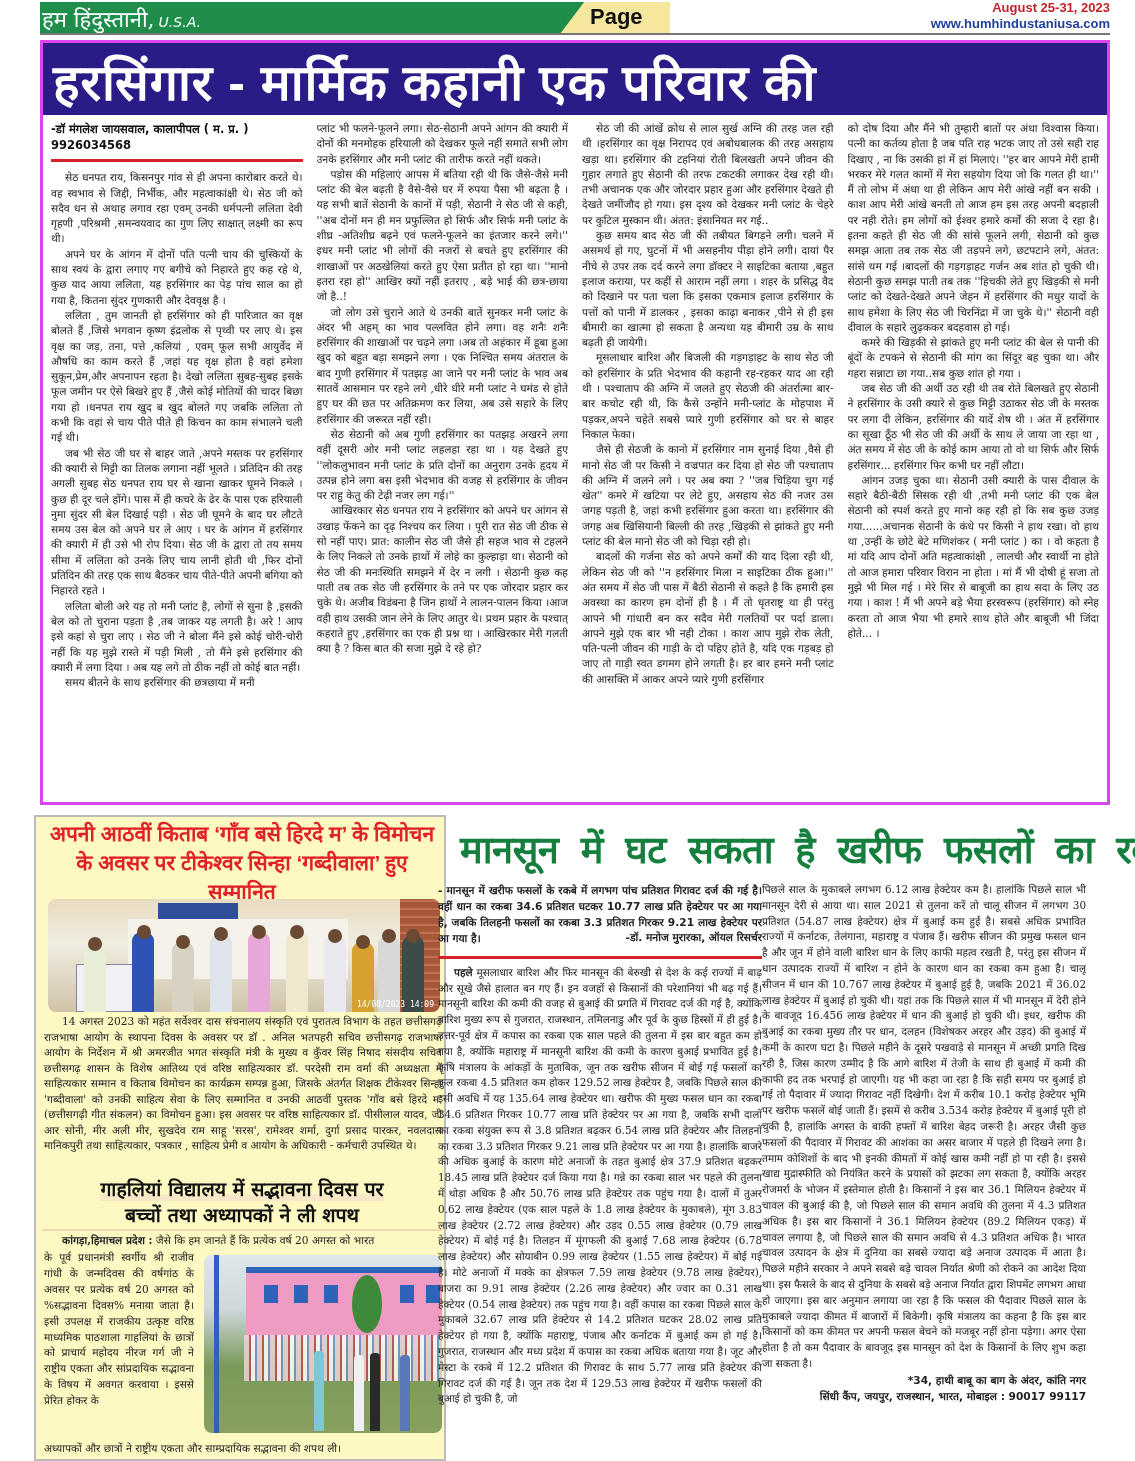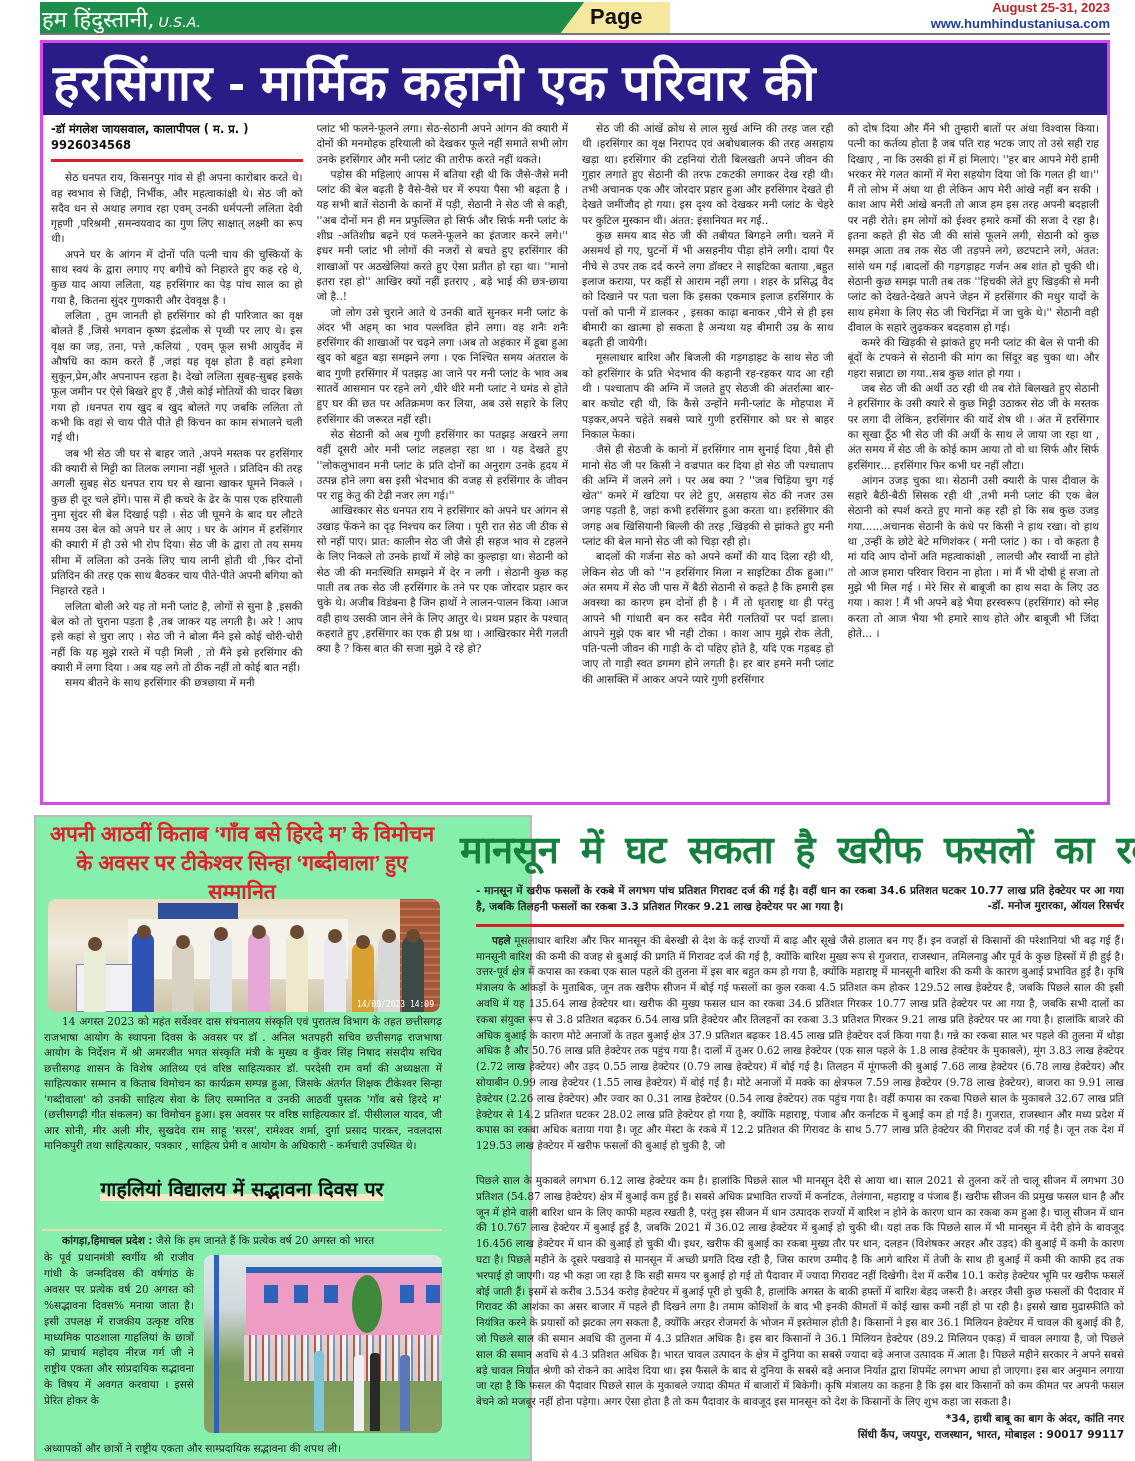--- a/index.html
+++ b/index.html
@@ -24,21 +24,21 @@
   .story1-banner { position: absolute; left: 0; top: 0; right: 0; height: 72px; background: #2a1c86; }
   .story1-title { position: absolute; left: 10px; top: 4px; color: #fff; font-family: "Liberation Sans", sans-serif; font-weight: bold; font-size: 50px; letter-spacing: 1px; white-space: nowrap; }
   .cols4 { position: absolute; left: 8px; top: 78px; right: 8px; bottom: 6px; display: grid; grid-template-columns: 1fr 1fr 1fr 1fr; column-gap: 14px; }
   .col { font-family: "DejaVu Serif", serif; font-size: 10.6px; line-height: 15.3px; text-align: justify; overflow: hidden; color: #222; }
   .col p { text-indent: 14px; }
   .byline { font-family: "DejaVu Sans", sans-serif; font-weight: bold; font-size: 11.5px; line-height: 17px; color: #111; }
   .byline-phone { font-family: "DejaVu Sans", sans-serif; font-weight: bold; font-size: 11.5px; color: #111; margin-bottom: 6px; }
   .red-rule { height: 3px; background: #d8202a; margin: 4px 0 8px 0; }
 
   
-  .story2 { position: absolute; left: 34px; top: 815px; width: 498px; height: 646px; border: 2px solid #bbb; background: #86efac; }
+  .story2 { position: absolute; left: 34px; top: 815px; width: 412px; height: 646px; border: 2px solid #bbb; background: #fef9c3; }
   .story2-title { position: absolute; left: 6px; top: 2px; width: 400px; text-align: center; color: #e0202a; font-family: "Liberation Sans", sans-serif; font-weight: bold; font-size: 21px; line-height: 29px; }
   .photo1 { position: absolute; left: 12px; top: 82px; width: 392px; height: 113px; border-radius: 8px; overflow: hidden;
     background: linear-gradient(180deg, #e8dcc0 0%, #f0ece0 40%, #cfc3a8 100%); padding-left: 26px; }
   .p1-banner { position: absolute; left: 110px; top: 4px; width: 80px; height: 16px; background: #2f4f9a; }
   .p1-board { position: absolute; left: 80px; top: 20px; width: 220px; height: 60px; background: #f5f2ea; }
   .p1-bricks { position: absolute; right: 0; top: 0; width: 40px; height: 113px; background: repeating-linear-gradient(0deg, #a5583a 0 6px, #c47050 6px 8px); }
   .p1-person { position: absolute; bottom: 0; width: 22px; border-radius: 9px 9px 0 0; }
   .p1-head { position: absolute; width: 14px; height: 14px; border-radius: 50%; background: #6b4a33; }
   .p1-podium { position: absolute; left: 28px; bottom: 0; width: 60px; height: 48px; background: #f0f0f6; border: 1px solid #889; }
   .p1-stamp { position: absolute; right: 6px; bottom: 3px; color: #fff; font-size: 8px; font-family: "DejaVu Sans Mono", monospace; }
@@ -58,21 +58,21 @@
   .p2-bld { position: absolute; left: 42px; top: 12px; width: 196px; height: 72px; background: #ef9cc4; border-top: 6px solid #2d63b8; }
   .p2-bldwin { position: absolute; top: 30px; width: 14px; height: 18px; background: #2d63b8; }
   .p2-tree { position: absolute; left: 148px; top: 20px; width: 30px; height: 58px; border-radius: 50%; background: #3f8a3a; }
   .p2-pole { position: absolute; left: 10px; top: 0; width: 5px; height: 178px; background: #2d63b8; }
   .p2-crowd { position: absolute; left: 40px; top: 80px; width: 198px; height: 46px;
     background: repeating-linear-gradient(90deg, #e8d4d4 0 5px, #c04a4a 5px 7px, #ffffff 7px 11px, #7b8cc8 11px 13px); opacity: .85; }
   .p2-fig { position: absolute; width: 10px; border-radius: 4px 4px 0 0; }
 
   
   .story4-title { position: absolute; left: 460px; top: 822px; width: 650px; font-family: Liberation Mono, monospace; font-weight: bold; font-size: 38px; color: #15803d; letter-spacing: -0.5px; white-space: nowrap; }
-  .story4-cols { position: absolute; left: 476px; top: 882px; width: 648px; height: 579px; display: grid; grid-template-columns: 1fr; }
+  .story4-cols { position: absolute; left: 438px; top: 882px; width: 648px; height: 579px; display: grid; grid-template-columns: 1fr 1fr; }
   .s4col { font-family: "DejaVu Serif", serif; font-size: 10.4px; line-height: 15.8px; text-align: justify; color: #222; overflow: hidden; }
   .s4col p { text-indent: 16px; }
   .s4-summary { font-family: "DejaVu Sans", sans-serif; font-weight: bold; font-size: 10.6px; line-height: 16px; text-align: justify; }
   .s4-author { text-align: right; font-family: "DejaVu Sans", sans-serif; font-weight: bold; font-size: 10.6px; margin-top: -16px; }
   .s4-red { height: 3px; background: #d8202a; margin: 10px 0 6px 0; }
   .s4-first { font-weight: bold; }
   .s4-addr { text-align: right; font-family: "DejaVu Sans", sans-serif; font-weight: bold; font-size: 10.6px; line-height: 16px; }
 </style>
 </head>
 <body>
@@ -162,20 +162,21 @@
     <div class="p1-head" style="left:358px;top:30px"></div>
     <div class="p1-stamp">14/08/2023 14:09</div>
   </div>
 
   <div class="story2-body">
     <p>14 अगस्त 2023 को महंत सर्वेश्वर दास संचनालय संस्कृति एवं पुरातत्व विभाग के तहत छत्तीसगढ़ राजभाषा आयोग के स्थापना दिवस के अवसर पर डॉ . अनिल भतपहरी सचिव छत्तीसगढ़ राजभाषा आयोग के निर्देशन में श्री अमरजीत भगत संस्कृति मंत्री के मुख्य व कुँवर सिंह निषाद संसदीय सचिव छत्तीसगढ़ शासन के विशेष आतिथ्य एवं वरिष्ठ साहित्यकार डॉ. परदेसी राम वर्मा की अध्यक्षता में साहित्यकार सम्मान व किताब विमोचन का कार्यक्रम सम्पन्न हुआ, जिसके अंतर्गत शिक्षक टीकेश्वर सिन्हा 'गब्दीवाला' को उनकी साहित्य सेवा के लिए सम्मानित व उनकी आठवीं पुस्तक 'गाँव बसे हिरदे म' (छत्तीसगढ़ी गीत संकलन) का विमोचन हुआ। इस अवसर पर वरिष्ठ साहित्यकार डॉ. पीसीलाल यादव, जी आर सोनी, मीर अली मीर, सुखदेव राम साहू 'सरस', रामेश्वर शर्मा, दुर्गा प्रसाद पारकर, नवलदास मानिकपुरी तथा साहित्यकार, पत्रकार , साहित्य प्रेमी व आयोग के अधिकारी - कर्मचारी उपस्थित थे।</p>
   </div>
 
   <div class="story3-title">
     <div><span class="hl">गाहलियां विद्यालय में सद्भावना दिवस पर</span></div>
+    <div><span>बच्चों तथा अध्यापकों ने ली शपथ</span></div>
   </div>
   <div class="story3-rule"></div>
   <div class="story3-body">
     <div class="story3-lead">
       <span class="place">कांगड़ा,हिमाचल प्रदेश :</span>
       <span>जैसे कि हम जानते हैं कि प्रत्येक वर्ष 20 अगस्त को भारत</span>
     </div>
     <div class="story3-left">के पूर्व प्रधानमंत्री स्वर्गीय श्री राजीव गांधी के जन्मदिवस की वर्षगांठ के अवसर पर प्रत्येक वर्ष 20 अगस्त को %सद्भावना दिवस% मनाया जाता है। इसी उपलक्ष में राजकीय उत्कृष्ट वरिष्ठ माध्यमिक पाठशाला गाहलियां के छात्रों को प्राचार्य महोदय नीरज गर्ग जी ने राष्ट्रीय एकता और सांप्रदायिक सद्भावना के विषय में अवगत करवाया । इससे प्रेरित होकर के</div>
     <div class="photo2">
       <div class="p2-bld"></div>

